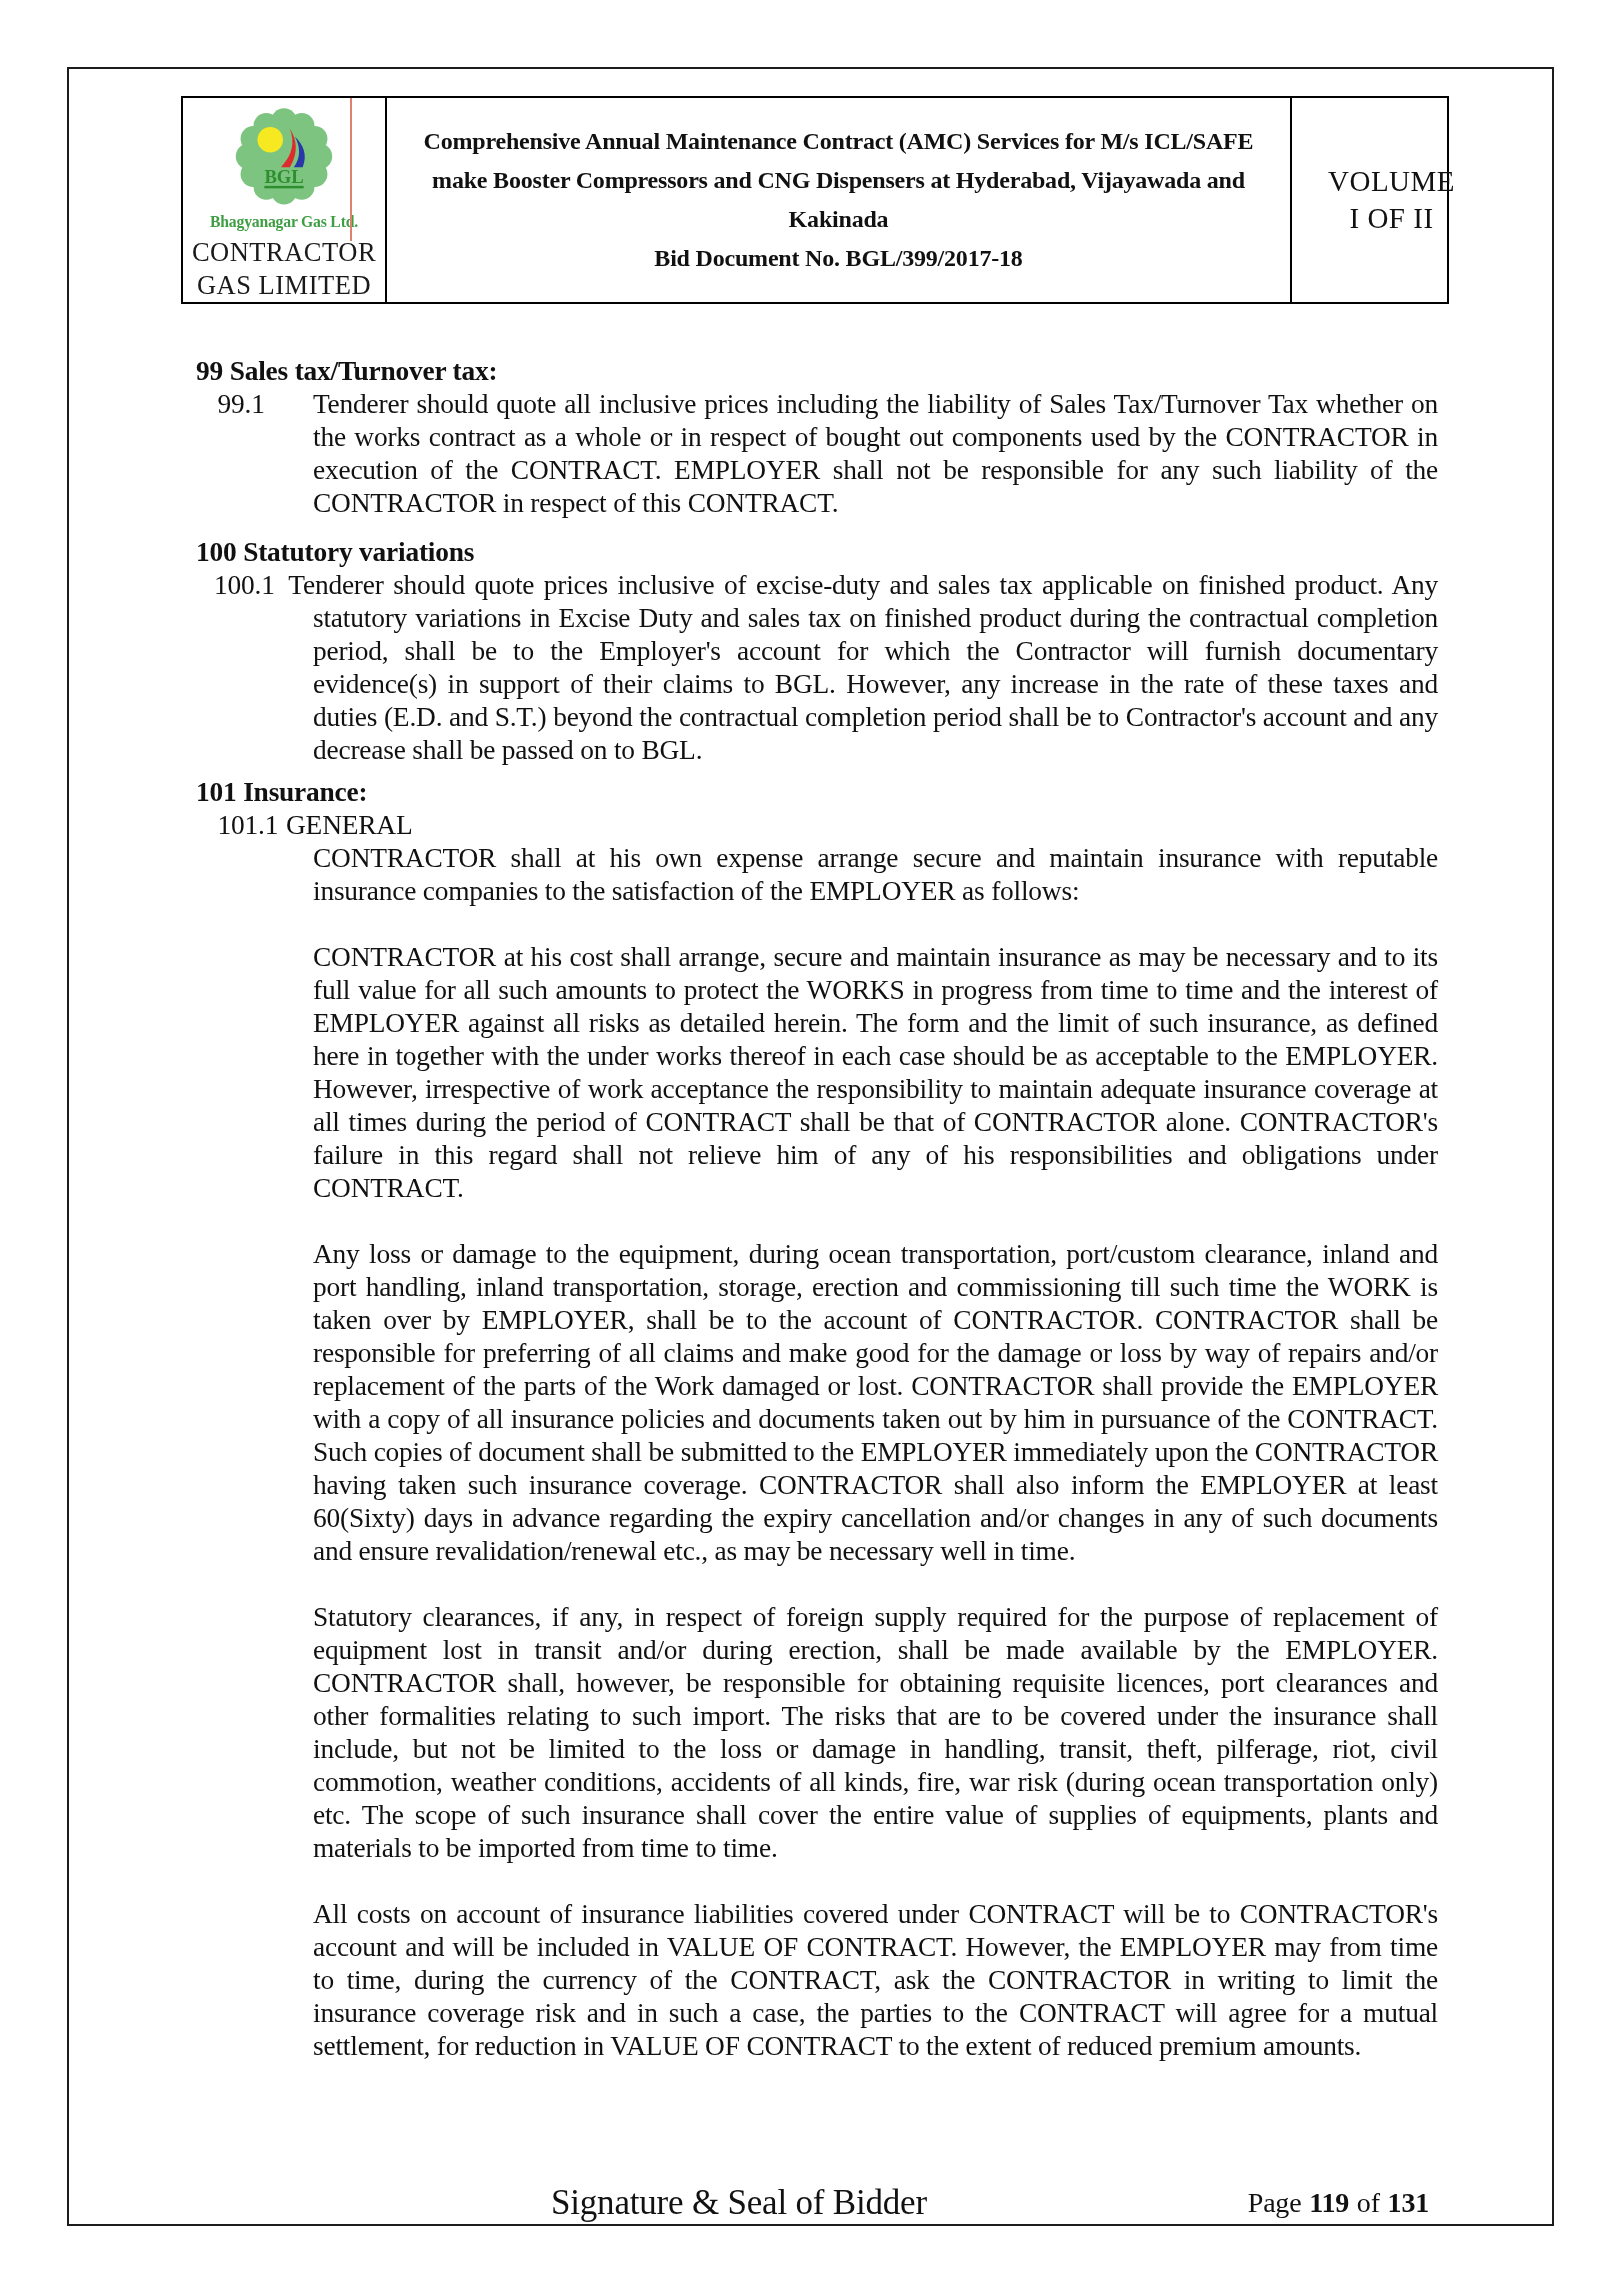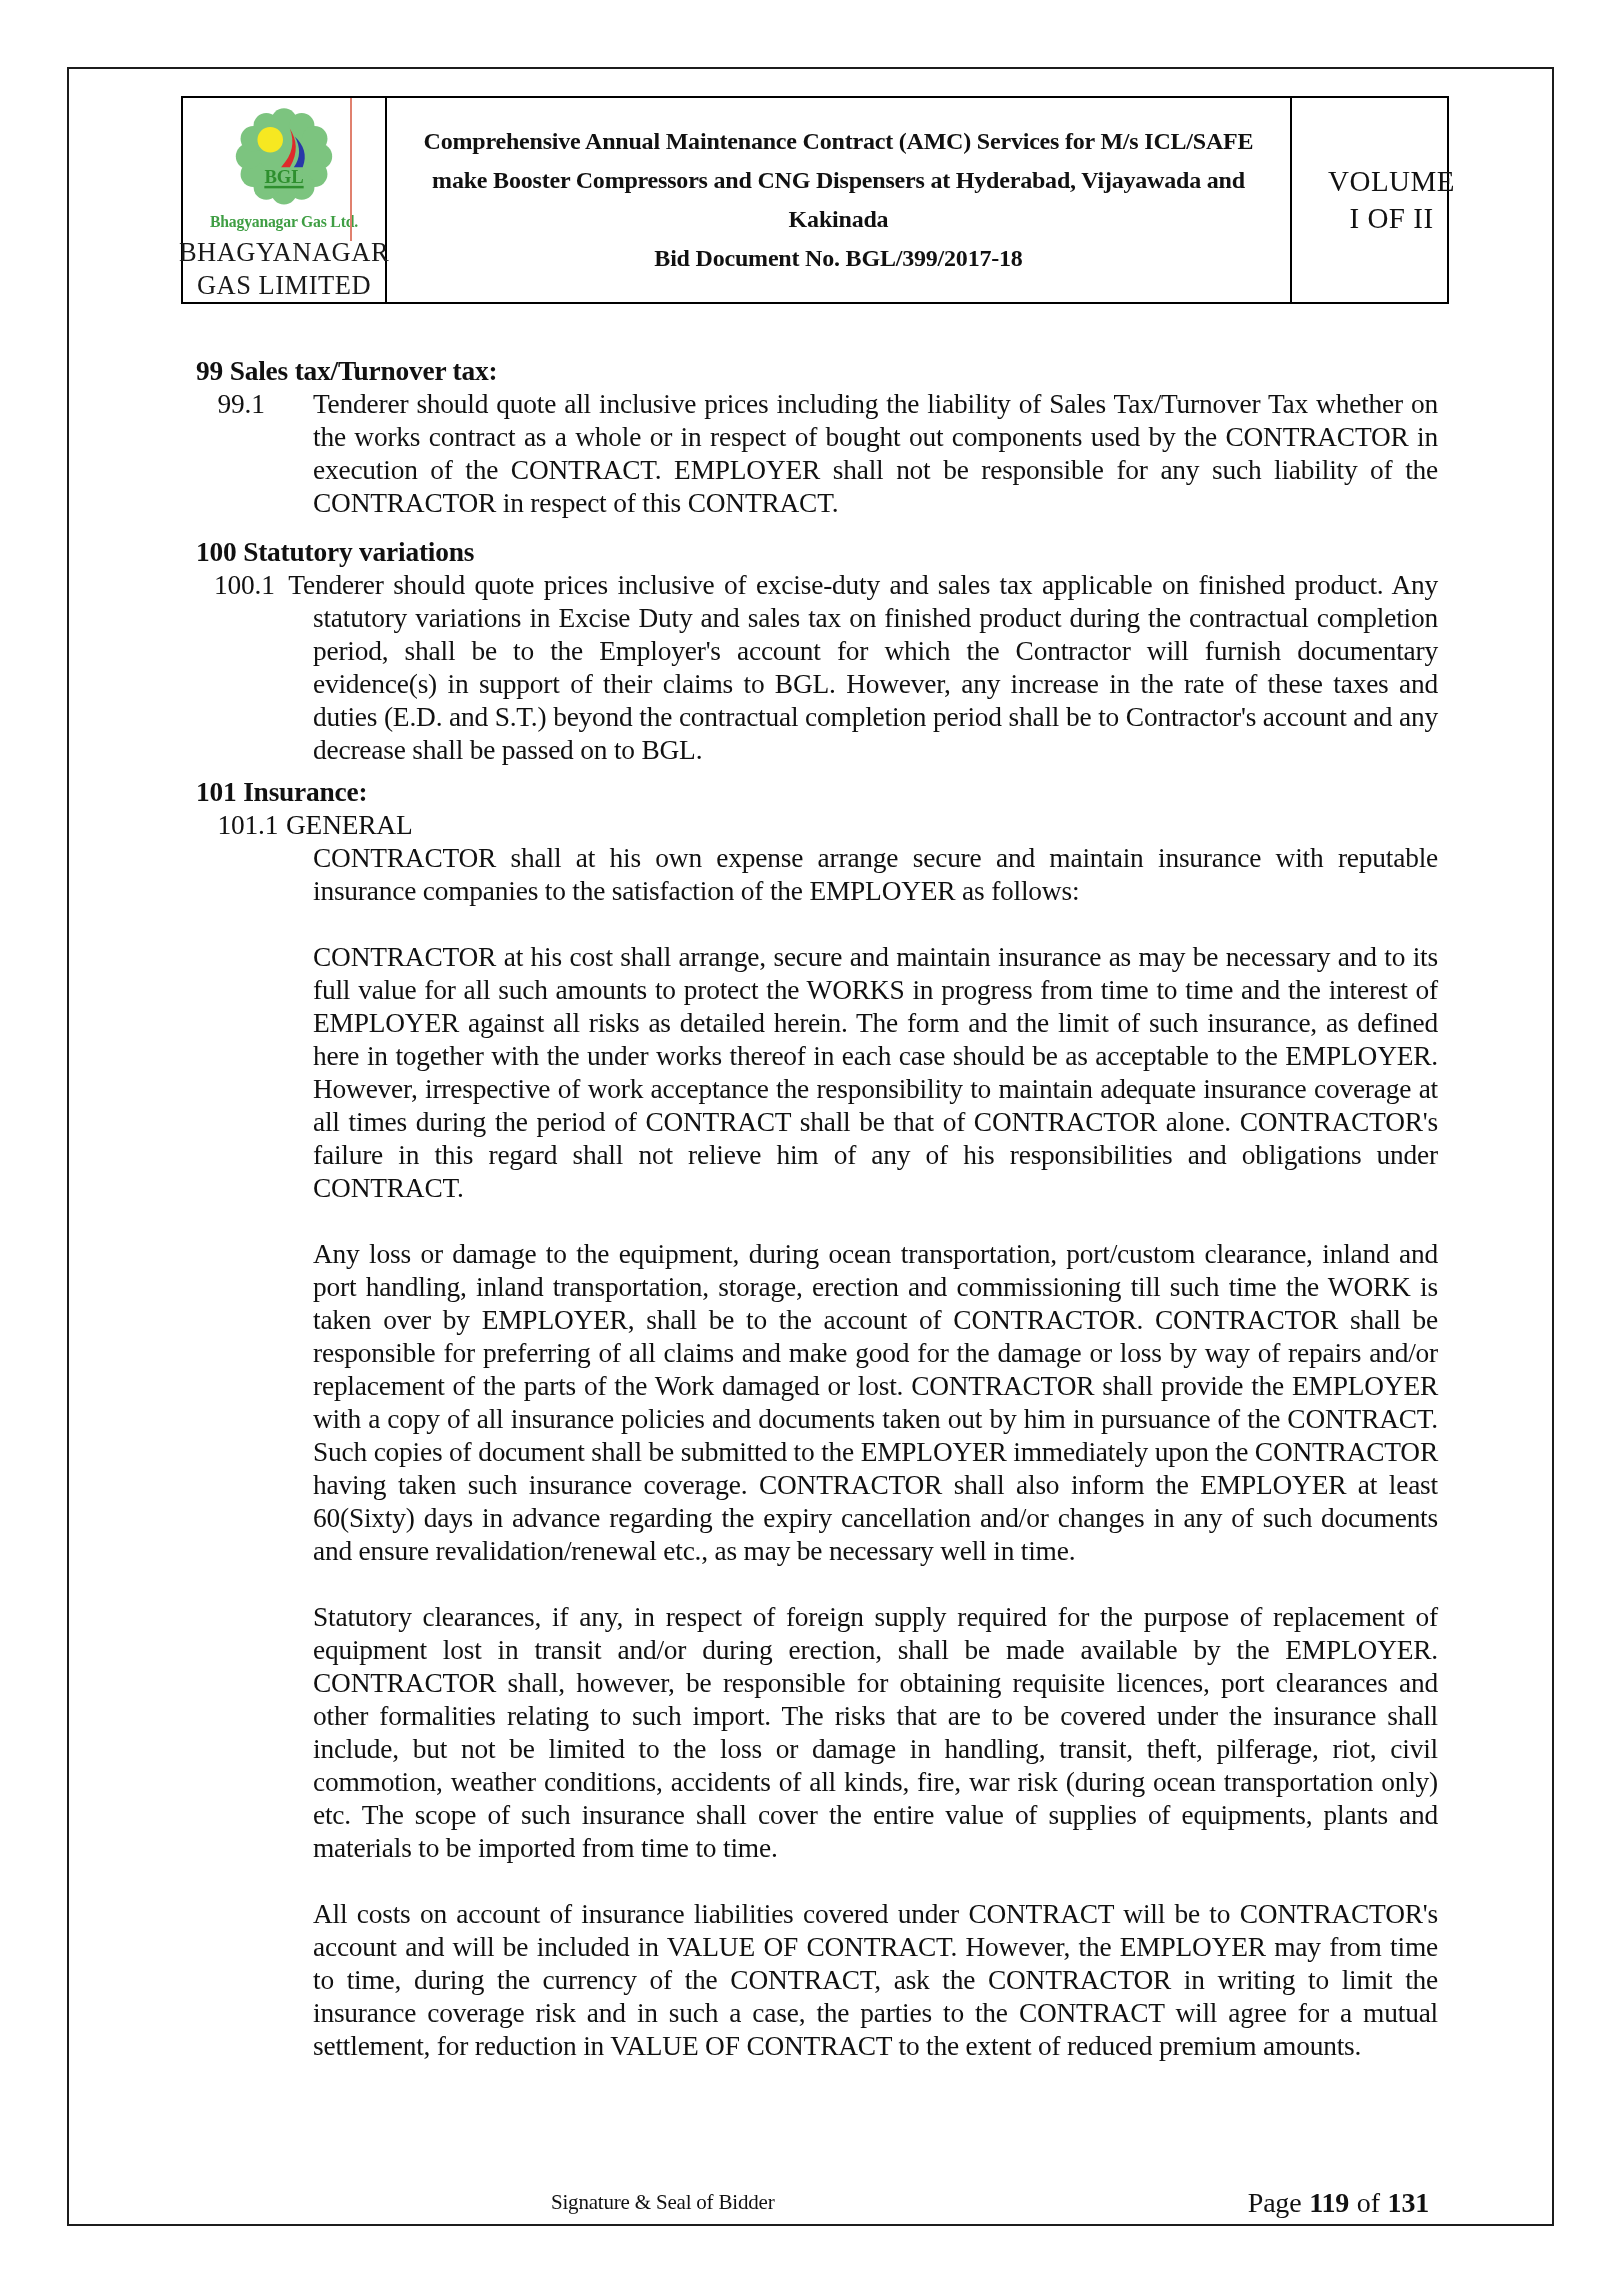--- a/index.html
+++ b/index.html
@@ -66,21 +66,21 @@
   .clause-body{flex:1;text-align:justify;}
   .hang{margin-left:117px;text-indent:-99px;text-align:justify;}
   .hang .inline-num{margin-right:13.7px;}
   .sub-line{margin-left:21.6px;}
   .para{margin-left:117px;text-align:justify;}
   .para + .para{margin-top:33px;}
   .para.first{margin-top:0;}
   
   .footer-signature{
     position:absolute;left:551px;top:2186px;
-    font-size:21px;line-height:33px;
+    font-size:35px;line-height:33px;
   }
   .footer-page{
     position:absolute;right:192px;top:2186px;
     font-size:28px;line-height:33px;
   }
   .footer-page .b{font-weight:bold;}
   .sp{display:inline-block;width:7.8px;}
 </style>
 </head>
 <body>
@@ -113,21 +113,21 @@
         <circle cx="46" cy="33" r="13" fill="#f6e821"></circle>
         <path d="M66,22 C71,36 69,48 57,61 L66,61 C75,46 73,33 66,22 Z" fill="#df2b2b"></path>
         <path d="M71,30 C77,40 77,52 70,61 L79,61 C84,49 80,38 71,30 Z" fill="#2838a8"></path>
         <text x="60" y="77" text-anchor="middle" font-family="Liberation Serif, serif" font-size="19" font-weight="bold" fill="#2e8f2e">BGL</text>
         <rect x="40" y="80" width="40" height="2.5" fill="#2e8f2e"></rect>
       </svg>
 
       <div class="logo-caption">Bhagyanagar Gas Ltd.</div>
 
       <div class="company-name">
-        <div>BHAGYANAGAR</div>
+        <div>CONTRACTOR</div>
         <div>GAS LIMITED</div>
       </div>
     </div>
 
     <div class="title-cell">
       <div>Comprehensive Annual Maintenance Contract (AMC) Services for M/s ICL/SAFE make Booster Compressors and CNG Dispensers at Hyderabad, Vijayawada and Kakinada</div>
       <div>Bid Document No. BGL/399/2017-18</div>
     </div>
 
     <div class="volume-cell">

